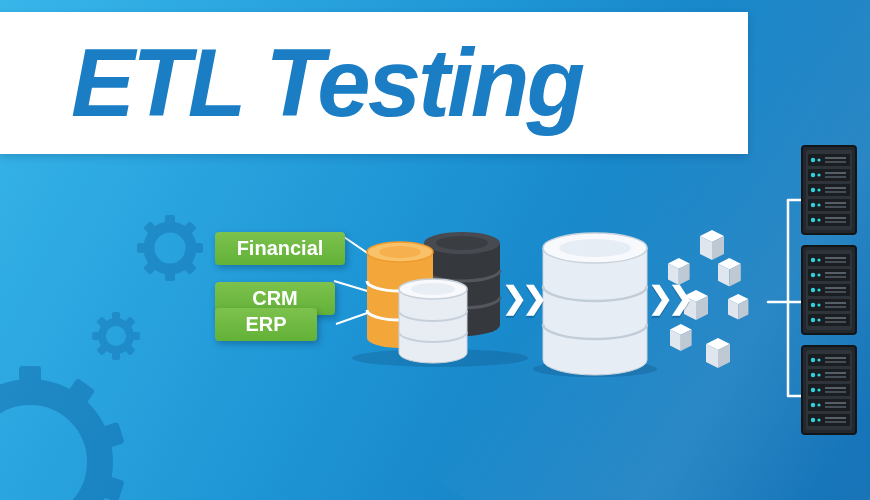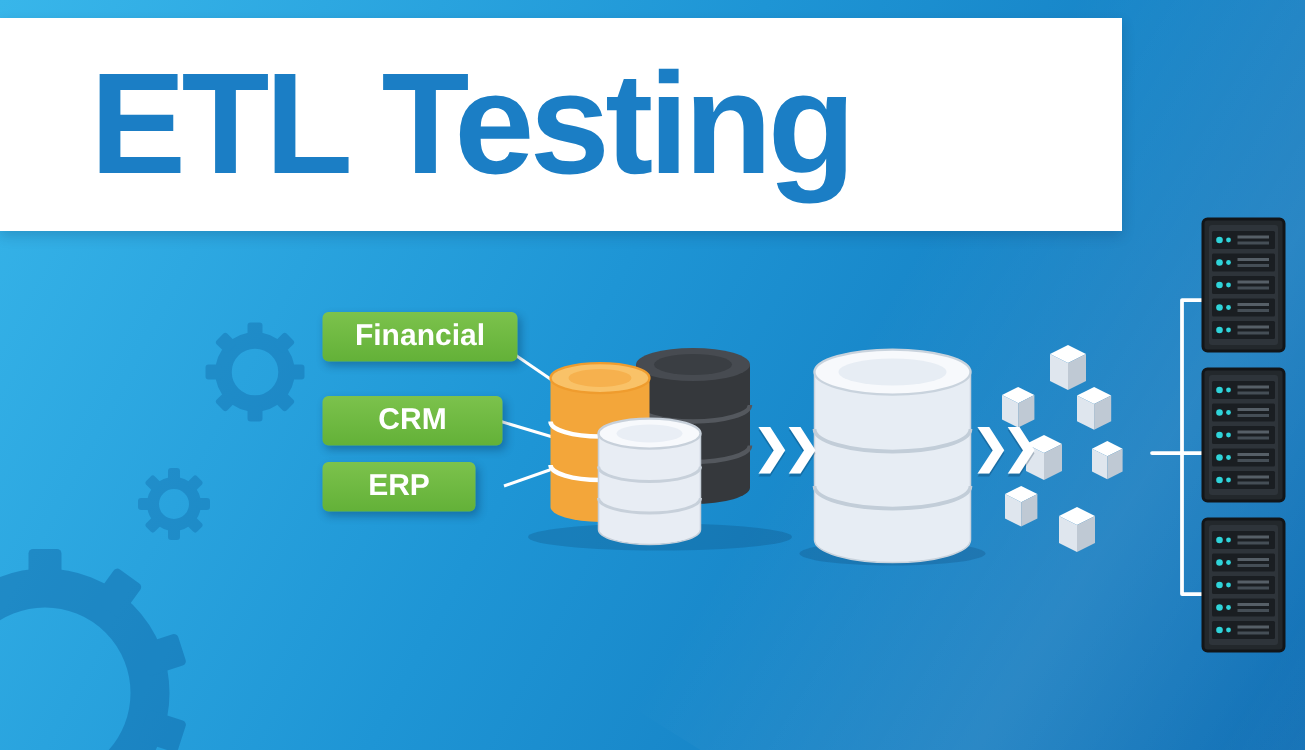--- a/index.html
+++ b/index.html
@@ -10,31 +10,31 @@
   }
   .streak{position:absolute;background:linear-gradient(90deg,rgba(255,255,255,0) 0%,rgba(255,255,255,0.10) 50%,rgba(255,255,255,0) 100%);transform:rotate(32deg);pointer-events:none;}
   .streak-1{right:-140px;top:-120px;width:420px;height:760px;}
   .streak-2{right:-250px;top:-60px;width:180px;height:760px;opacity:.7;}
   .banner{
     position:absolute;left:0;top:12px;width:748px;height:142px;background:#ffffff;
     display:flex;align-items:center;padding-left:55px;box-sizing:border-box;
     box-shadow:0 3px 8px rgba(0,30,60,0.18);
   }
   .banner h1{
-    margin:5px;font-size:96px;line-height:1;font-weight:bold;color:#1b7ec5;letter-spacing:-3px;white-space:nowrap;
+    margin:16px;font-size:96px;line-height:1;font-weight:bold;color:#1b7ec5;letter-spacing:-3px;white-space:nowrap;font-style:italic;
   }
   .src-label{
     position:absolute;left:215px;height:33px;border-radius:4px;
     background:linear-gradient(#7cc24c,#63b138);
     color:#ffffff;font-weight:bold;font-size:20px;
     display:flex;align-items:center;justify-content:center;
     box-shadow:2px 3px 6px rgba(0,25,55,0.30);
   }
-  .src-label-1{top:208px;width:130px;}
-  .src-label-2{top:264px;width:120px;}
+  .src-label-1{top:232px;width:130px;}
+  .src-label-2{top:282px;width:120px;}
   .src-label-3{top:308px;width:102px;}
   .arrow{
     position:absolute;color:#ffffff;font-size:30px;font-weight:bold;letter-spacing:-5px;
     text-shadow:0 2px 0 rgba(0,30,60,0.25);user-select:none;
   }
   .arrow-1{left:502px;top:280px;}
   .arrow-2{left:648px;top:280px;}
   .diagram-svg,.gears-svg{position:absolute;left:0;top:0;width:870px;height:500px;pointer-events:none;}
 </style>
 </head>

